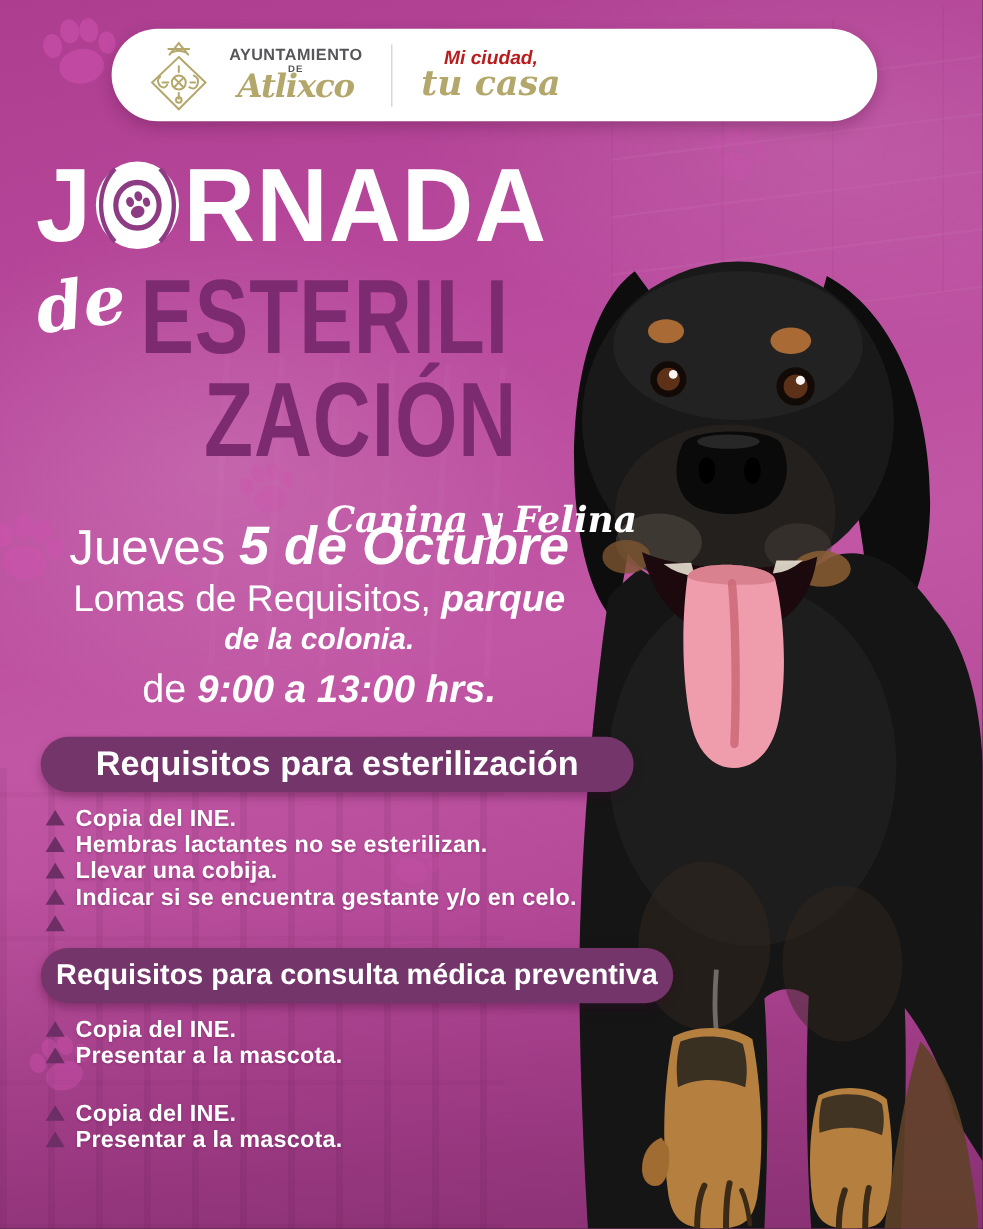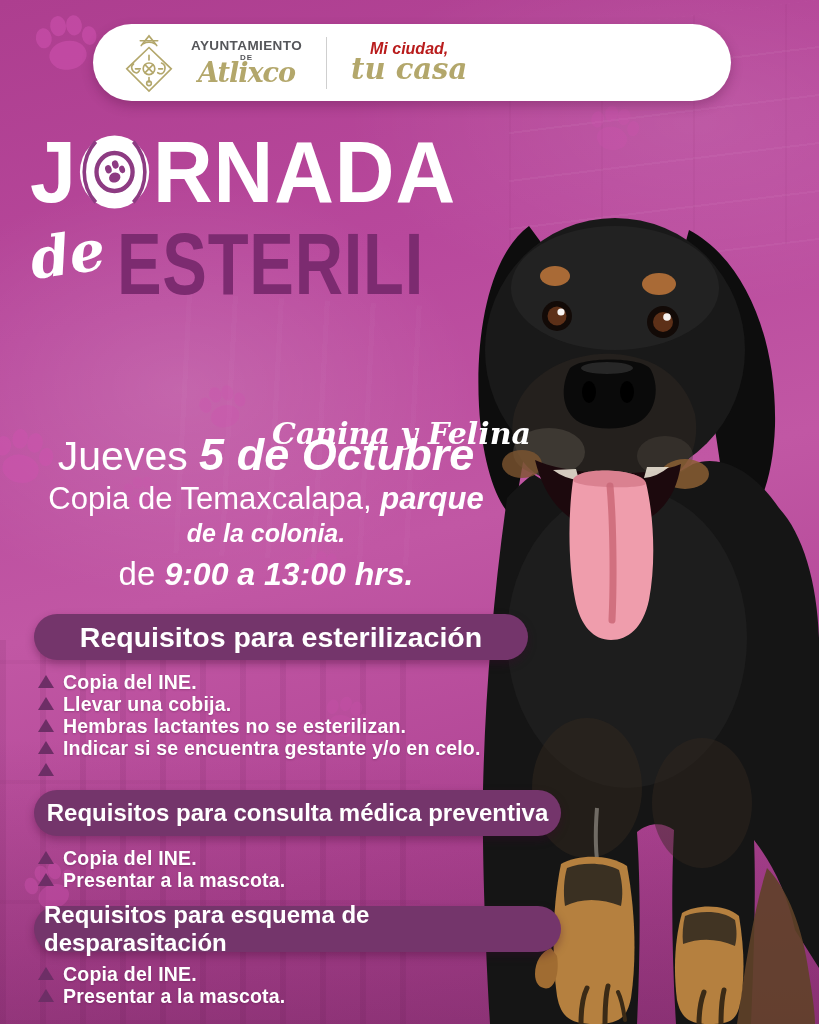--- a/index.html
+++ b/index.html
@@ -229,43 +229,46 @@
           <ellipse cx="61" cy="50" rx="4" ry="5"></ellipse>
           <ellipse cx="48" cy="57" rx="8" ry="6.5"></ellipse>
         </g>
       </svg><span>RNADA</span>
     </span>
   </div>
   <div class="t-row t2">
     <span class="de-script">de</span>
     <span class="big-purple">ESTERILI</span>
   </div>
+  <div class="t-row t3">
+    <span class="big-purple">ZACIÓN</span>
+  </div>
   <div class="subtitle">Canina y Felina</div>
 
   <div class="event">
     <div class="ev1"><span>Jueves </span><span class="b">5 de Octubre</span></div>
-    <div class="ev2"><span>Copia de Temaxcalapa, </span><span class="b">parque</span></div>
+    <div class="ev2"><span>Lomas de Requisitos, </span><span class="b">parque</span></div>
     <div class="ev3">de la colonia.</div>
     <div class="ev4"><span>de </span><span class="b">9:00 a 13:00 hrs.</span></div>
   </div>
 
   <div class="section s1">
     <div class="banner">Requisitos para esterilización</div>
     <div class="items">
       <div class="req-item">
           <span class="tri"></span>
           <span>Copia del INE.</span>
         </div>
       <div class="req-item">
           <span class="tri"></span>
+          <span>Hembras lactantes no se esterilizan.</span>
+        </div>
+      <div class="req-item">
+          <span class="tri"></span>
           <span>Llevar una cobija.</span>
-        </div>
-      <div class="req-item">
-          <span class="tri"></span>
-          <span>Hembras lactantes no se esterilizan.</span>
         </div>
       <div class="req-item">
           <span class="tri"></span>
           <span>Indicar si se encuentra gestante y/o en celo.</span>
         </div>
       <div class="req-item">
           <span class="tri"></span>
         </div>
     </div>
   </div>
@@ -278,21 +281,20 @@
           <span>Copia del INE.</span>
         </div>
       <div class="req-item">
           <span class="tri"></span>
           <span>Presentar a la mascota.</span>
         </div>
     </div>
   </div>
 
   <div class="section s3">
-    <div class="banner">Requisitos para esquema de desparasitación</div>
     <div class="items">
       <div class="req-item">
           <span class="tri"></span>
           <span>Copia del INE.</span>
         </div>
       <div class="req-item">
           <span class="tri"></span>
           <span>Presentar a la mascota.</span>
         </div>
     </div>

